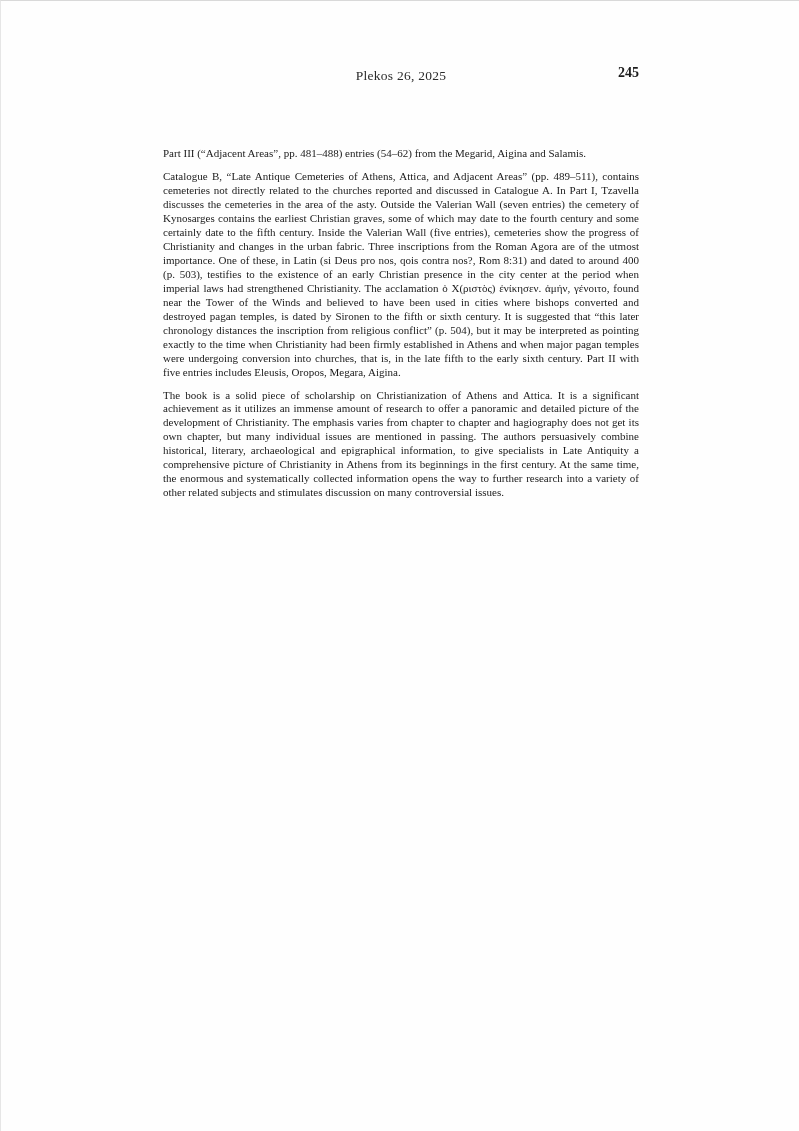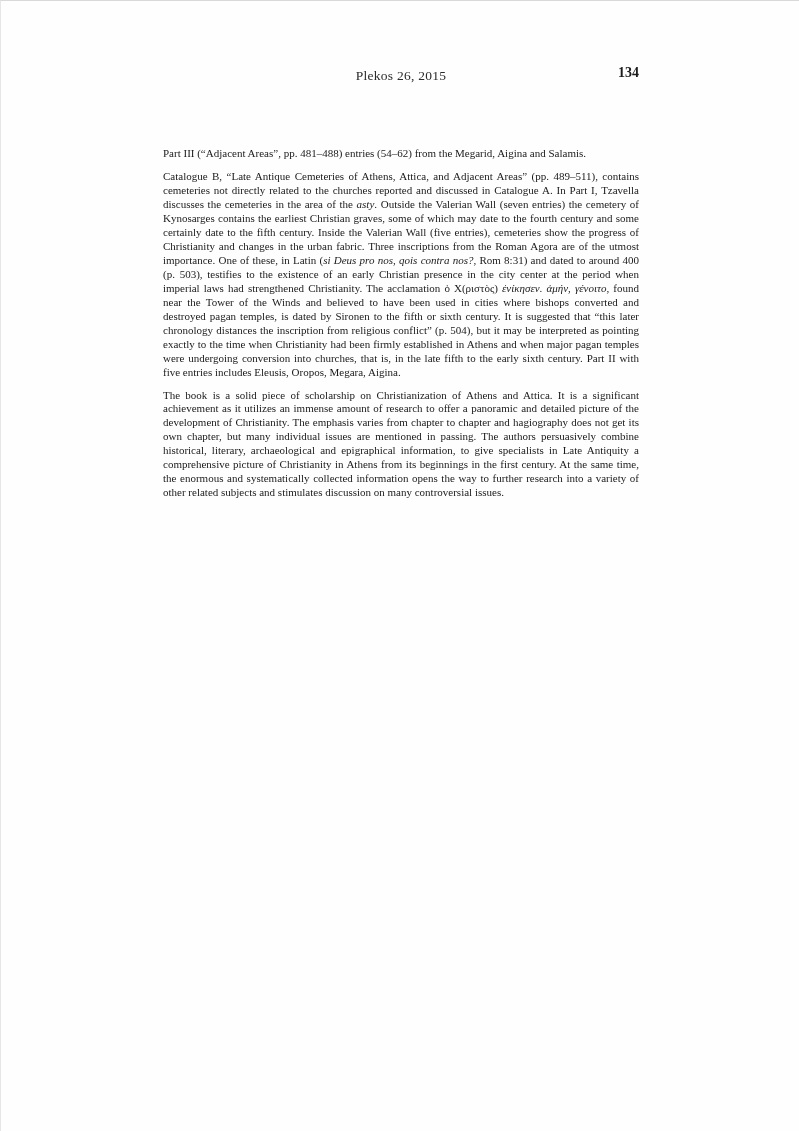--- a/index.html
+++ b/index.html
@@ -47,30 +47,30 @@
     left: 162px;
     width: 476px;
     color: #1a1a1a;
     font-size: 11px;
     line-height: 1.27;
   }
   .para {
     text-align: justify;
     margin-bottom: 9px;
   }
-  .it { font-style: italic; }
+  .it { }
 </style>
 </head>
 <body>
 
 <div class="page">
 
   <div class="page-header">
-    <span class="journal-title">Plekos 26, 2015</span>
-    <span class="page-number">134</span>
+    <span class="journal-title">Plekos 26, 2025</span>
+    <span class="page-number">245</span>
   </div>
 
   <div class="document-body">
       <p class="para"><span>Part III (“Adjacent Areas”, pp. 481–488) entries (54–62) from the Megarid, Aigina and Salamis.</span></p>
       <p class="para"><span>Catalogue B, “Late Antique Cemeteries of Athens, Attica, and Adjacent Areas” (pp. 489–511), contains cemeteries not directly related to the churches reported and discussed in Catalogue A. In Part I, Tzavella discusses the cemeteries in the area of the </span><span class="it">asty</span><span>. Outside the Valerian Wall (seven entries) the cemetery of Kynosarges contains the earliest Christian graves, some of which may date to the fourth century and some certainly date to the fifth century. Inside the Valerian Wall (five entries), cemeteries show the progress of Christianity and changes in the urban fabric. Three inscriptions from the Roman Agora are of the utmost importance. One of these, in Latin (</span><span class="it">si Deus pro nos, qois contra nos?</span><span>, Rom 8:31) and dated to around 400 (p. 503), testifies to the existence of an early Christian presence in the city center at the period when imperial laws had strengthened Christianity. The acclamation ὁ Χ(ριστὸς) </span><span class="it">ἐνίκησεν. ἀμήν, γένοιτο</span><span>, found near the Tower of the Winds and believed to have been used in cities where bishops converted and destroyed pagan temples, is dated by Sironen to the fifth or sixth century. It is suggested that “this later chronology distances the inscription from religious conflict” (p. 504), but it may be interpreted as pointing exactly to the time when Christianity had been firmly established in Athens and when major pagan temples were undergoing conversion into churches, that is, in the late fifth to the early sixth century. Part II with five entries includes Eleusis, Oropos, Megara, Aigina.</span></p>
       <p class="para"><span>The book is a solid piece of scholarship on Christianization of Athens and Attica. It is a significant achievement as it utilizes an immense amount of research to offer a panoramic and detailed picture of the development of Christianity. The emphasis varies from chapter to chapter and hagiography does not get its own chapter, but many individual issues are mentioned in passing. The authors persuasively combine historical, literary, archaeological and epigraphical information, to give specialists in Late Antiquity a comprehensive picture of Christianity in Athens from its beginnings in the first century. At the same time, the enormous and systematically collected information opens the way to further research into a variety of other related subjects and stimulates discussion on many controversial issues.</span></p>
     </div>
 
 </div>
 

